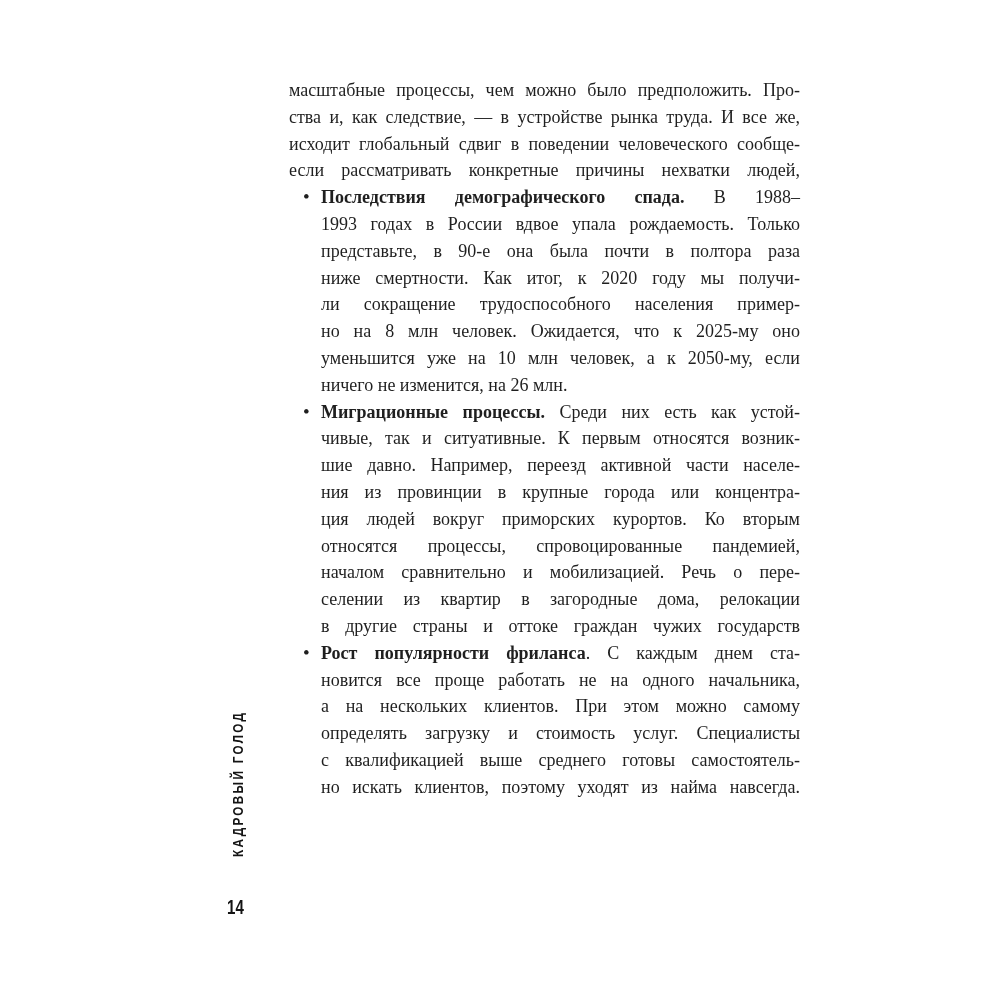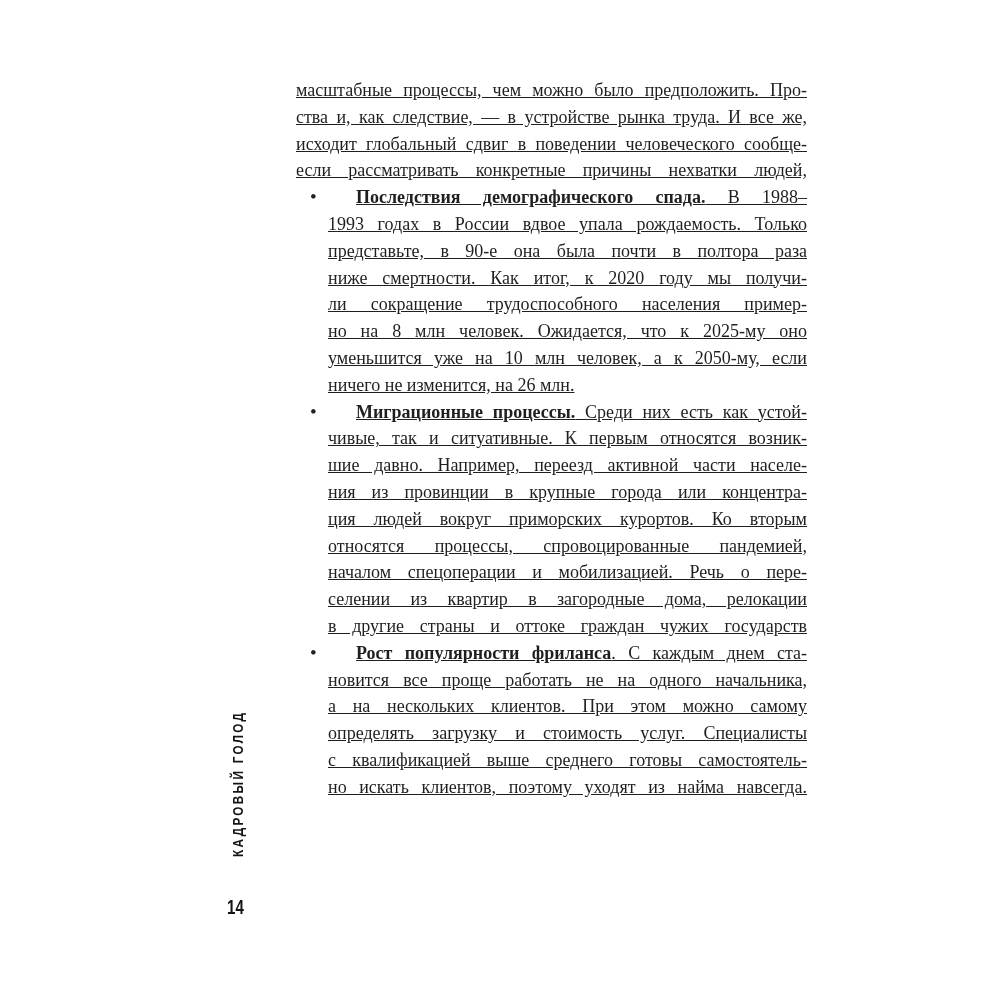--- a/index.html
+++ b/index.html
@@ -13,37 +13,35 @@
     height: 1000px;
     background: #ffffff;
     overflow: hidden;
     font-family: "Liberation Serif", "DejaVu Serif", serif;
     color: #1f1f1f;
   }
 
   
   .text-block {
     position: absolute;
-    left: 296px;
+    left: 289px;
     top: 77px;
     width: 511px;
     font-size: 18px;
     line-height: 26.8px;
-    text-decoration: underline;
   }
   .line {
     text-align: justify;
     text-align-last: justify;
   }
   .line.end {
     text-align-last: left;
   }
   .line b {
     font-weight: 700;
-    margin-left: 28px;
   }
 
   .bullet-list {
     list-style: none;
     margin: 0;
     padding: 0;
   }
   .bullet-item {
     position: relative;
     padding-left: 32px;
@@ -120,21 +118,21 @@
           <div class="line end">ничего не изменится, на 26 млн.</div>
         </li>
         <li class="bullet-item">
           <span class="bullet-marker">•</span>
           <div class="line"><b>Миграционные процессы.</b> Среди них есть как устой-</div>
           <div class="line">чивые, так и ситуативные. К первым относятся возник-</div>
           <div class="line">шие давно. Например, переезд активной части населе-</div>
           <div class="line">ния из провинции в крупные города или концентра-</div>
           <div class="line">ция людей вокруг приморских курортов. Ко вторым</div>
           <div class="line">относятся процессы, спровоцированные пандемией,</div>
-          <div class="line">началом спецоперации и мобилизацией. Речь о пере-</div>
+          <div class="line">началом сравнительно и мобилизацией. Речь о пере-</div>
           <div class="line">селении из квартир в загородные дома, релокации</div>
           <div class="line">в другие страны и оттоке граждан чужих государств</div>
         </li>
         <li class="bullet-item">
           <span class="bullet-marker">•</span>
           <div class="line"><b>Рост популярности фриланса</b>. С каждым днем ста-</div>
           <div class="line">новится все проще работать не на одного начальника,</div>
           <div class="line">а на нескольких клиентов. При этом можно самому</div>
           <div class="line">определять загрузку и стоимость услуг. Специалисты</div>
           <div class="line">с квалификацией выше среднего готовы самостоятель-</div>

